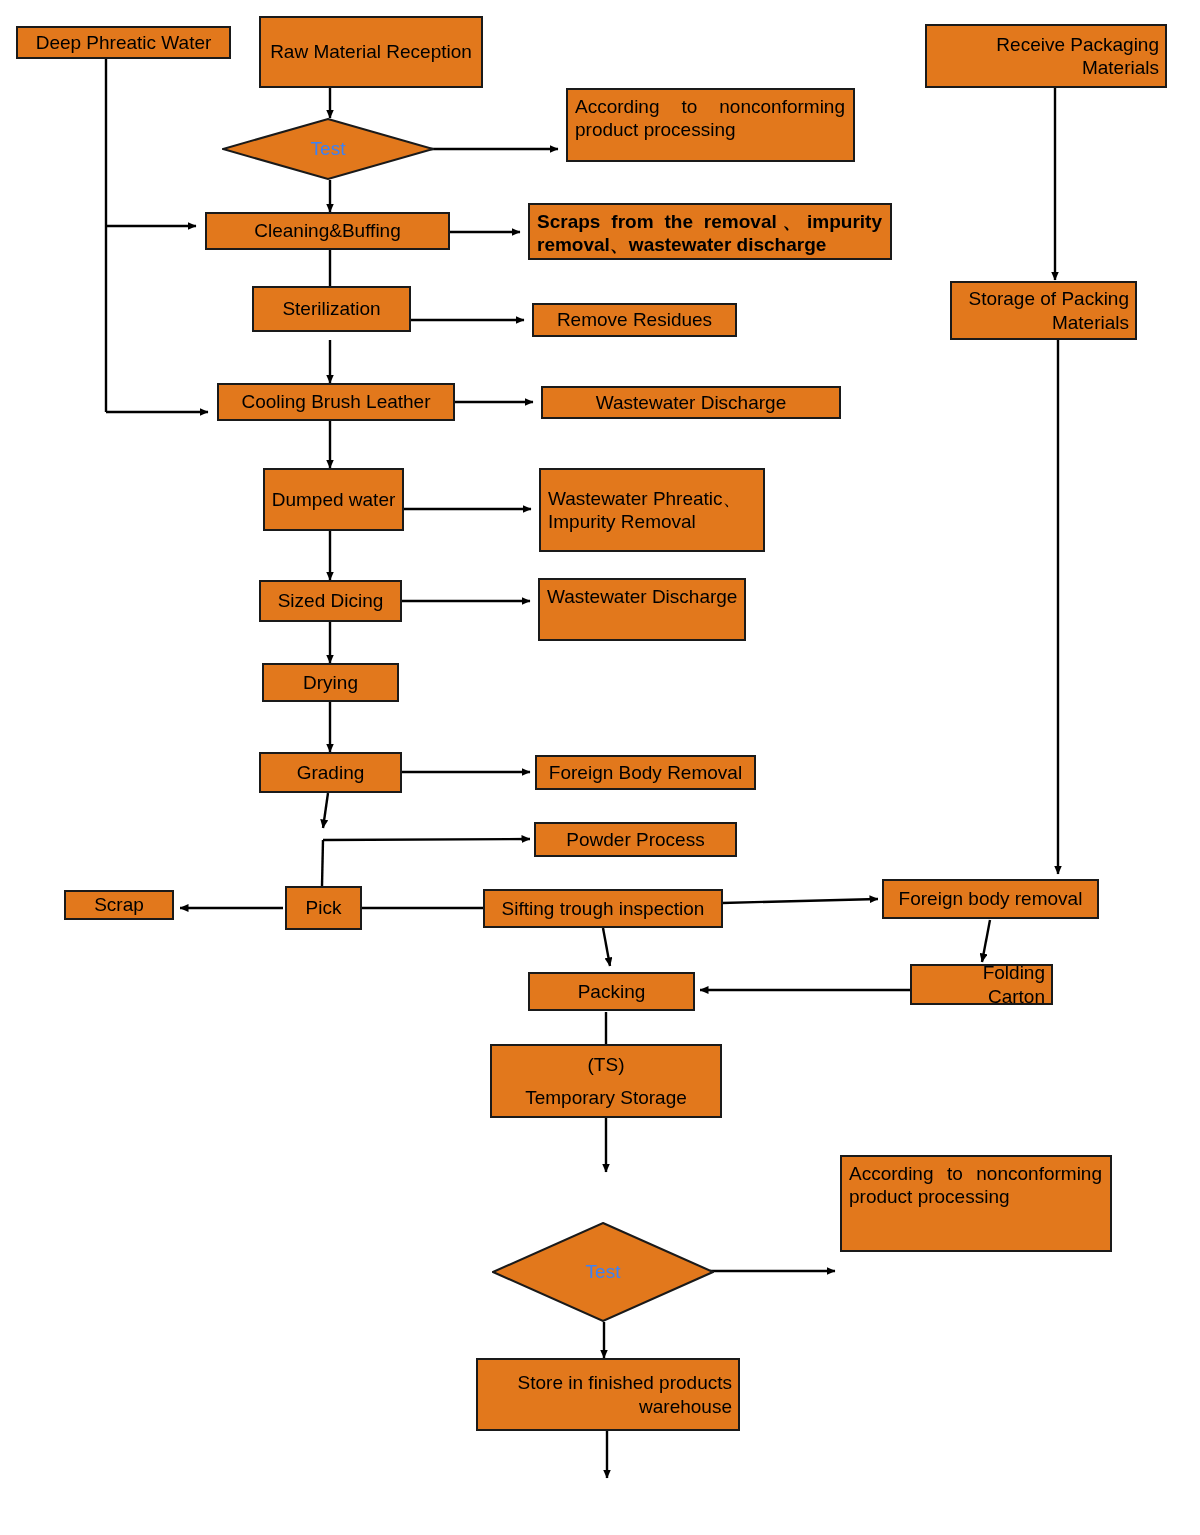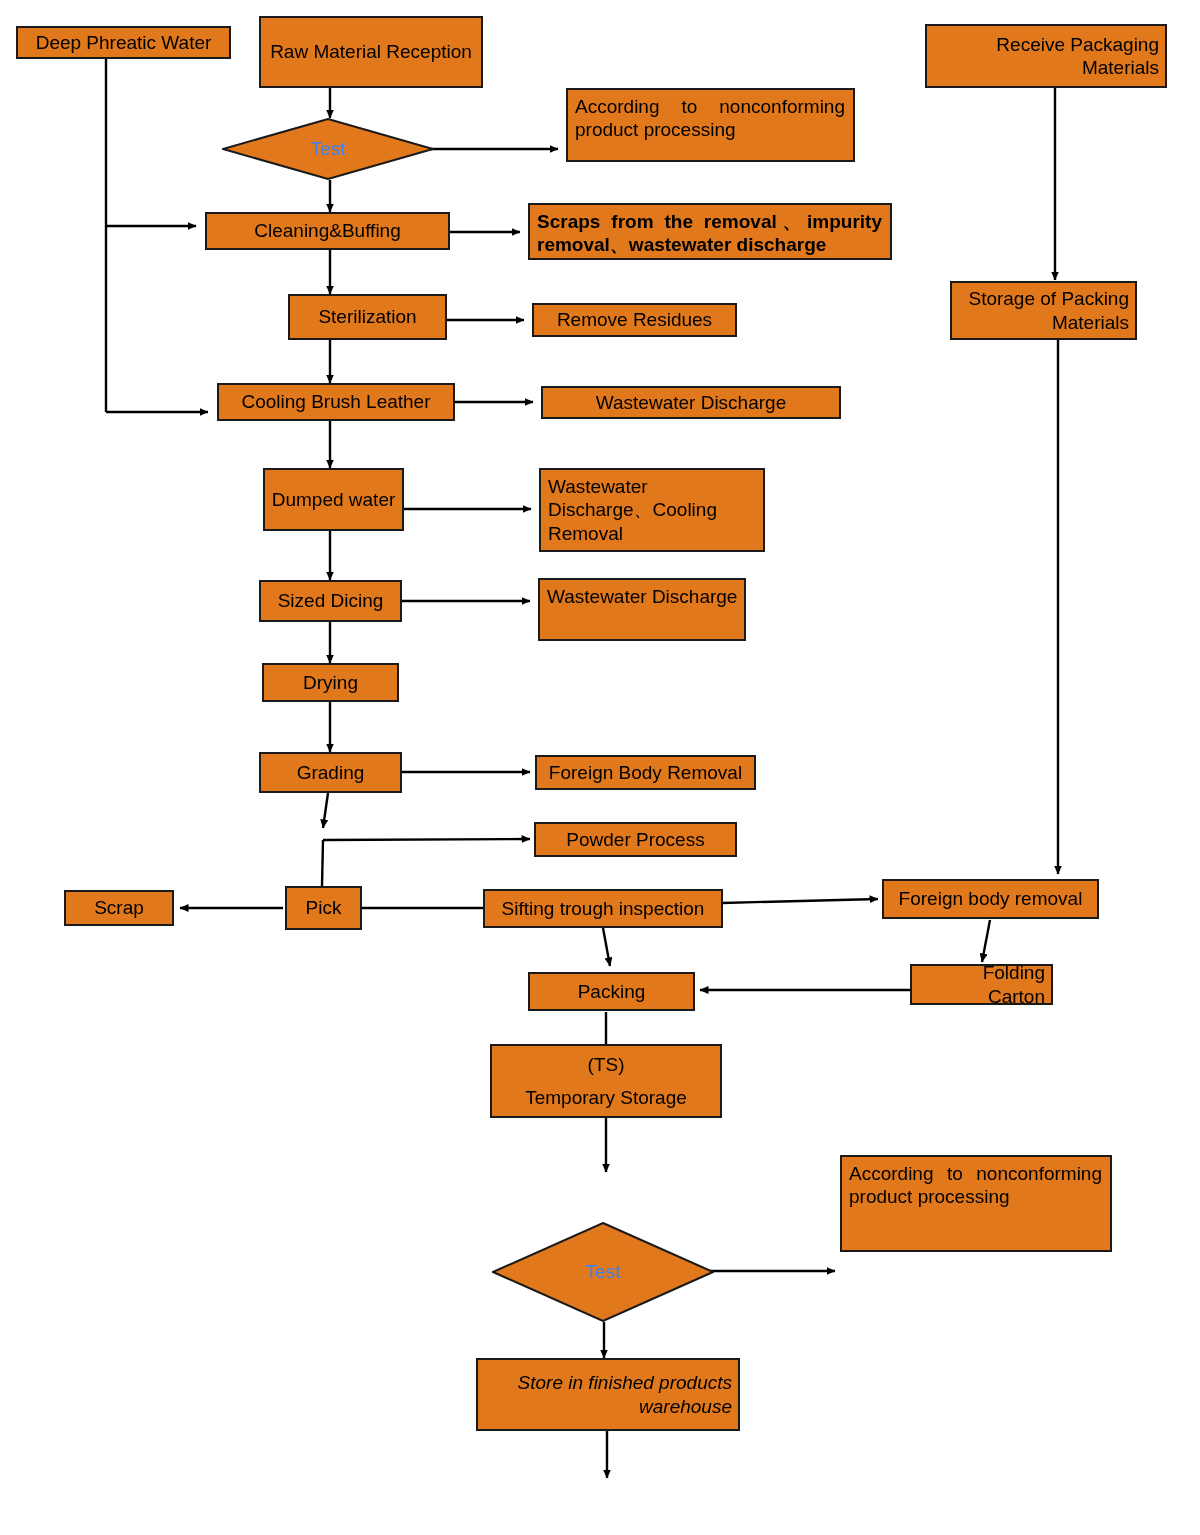--- a/index.html
+++ b/index.html
@@ -187,42 +187,42 @@
   </div>
 
   <div class="node fs19" style="left:205px; top:212px; width:245px; height:38px;">
     <span>Cleaning&amp;Buffing</span>
   </div>
 
   <div class="node justify fs19" style="left:528px; top:203px; width:364px; height:57px;font-weight:bold;">
     <span>Scraps from the removal、impurity removal、wastewater discharge</span>
   </div>
 
-  <div class="node fs19" style="left:252px; top:294px; width:159px; height:46px;margin-left:36px;">
+  <div class="node fs19" style="left:252px; top:286px; width:159px; height:46px;">
     <span>Sterilization</span>
   </div>
 
   <div class="node fs19" style="left:532px; top:303px; width:205px; height:34px;">
     <span>Remove Residues</span>
   </div>
 
   <div class="node fs19" style="left:217px; top:383px; width:238px; height:38px;">
     <span>Cooling Brush Leather</span>
   </div>
 
   <div class="node fs19" style="left:541px; top:386px; width:300px; height:33px;">
     <span>Wastewater Discharge</span>
   </div>
 
   <div class="node fs19" style="left:263px; top:468px; width:141px; height:63px;">
     <span>Dumped water</span>
   </div>
 
   <div class="node lefty fs19" style="left:539px; top:468px; width:226px; height:84px;">
-    <span>Wastewater Discharge、Cooling Removal</span>
+    <span>Wastewater Phreatic、Impurity Removal</span>
   </div>
 
   <div class="node fs19" style="left:259px; top:580px; width:143px; height:42px;">
     <span>Sized Dicing</span>
   </div>
 
   <div class="node lefty topalign fs19" style="left:538px; top:578px; width:208px; height:63px;">
     <span>Wastewater Discharge</span>
   </div>
 
@@ -239,21 +239,21 @@
   </div>
 
   <div class="node fs19" style="left:534px; top:822px; width:203px; height:35px;">
     <span>Powder Process</span>
   </div>
 
   <div class="node fs19" style="left:285px; top:886px; width:77px; height:44px;">
     <span>Pick</span>
   </div>
 
-  <div class="node fs19" style="left:64px; top:890px; width:110px; height:36px;">
+  <div class="node fs19" style="left:64px; top:890px; width:110px; height:30px;">
     <span>Scrap</span>
   </div>
 
   <div class="node fs19" style="left:483px; top:889px; width:240px; height:39px;">
     <span>Sifting trough inspection</span>
   </div>
 
   <div class="node fs19" style="left:925px; top:24px; width:242px; height:64px;">
     <span>Receive Packaging Materials</span>
   </div>
@@ -285,18 +285,18 @@
     </svg>
     <div class="dlabel fs19">
         <span>Test</span>
       </div>
   </div>
 
   <div class="node justify fs19" style="left:840px; top:1155px; width:272px; height:97px;">
     <span>According to nonconforming product processing</span>
   </div>
 
-  <div class="node fs19" style="left:476px; top:1358px; width:264px; height:73px;font-style:italic;">
+  <div class="node fs19" style="left:476px; top:1358px; width:264px; height:73px;">
     <span>Store in finished products warehouse</span>
   </div>
 
 
 </div>
 
 </body></html>

